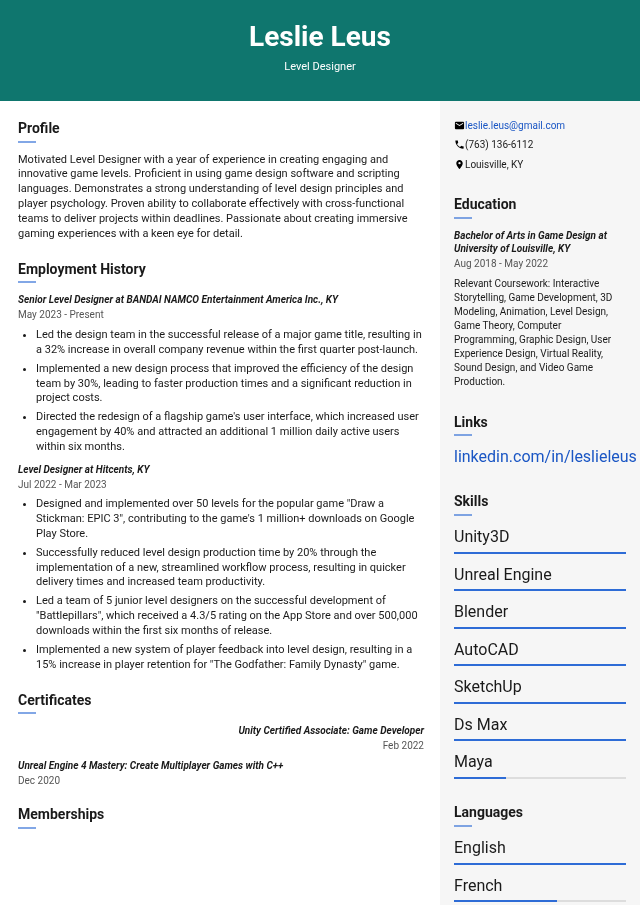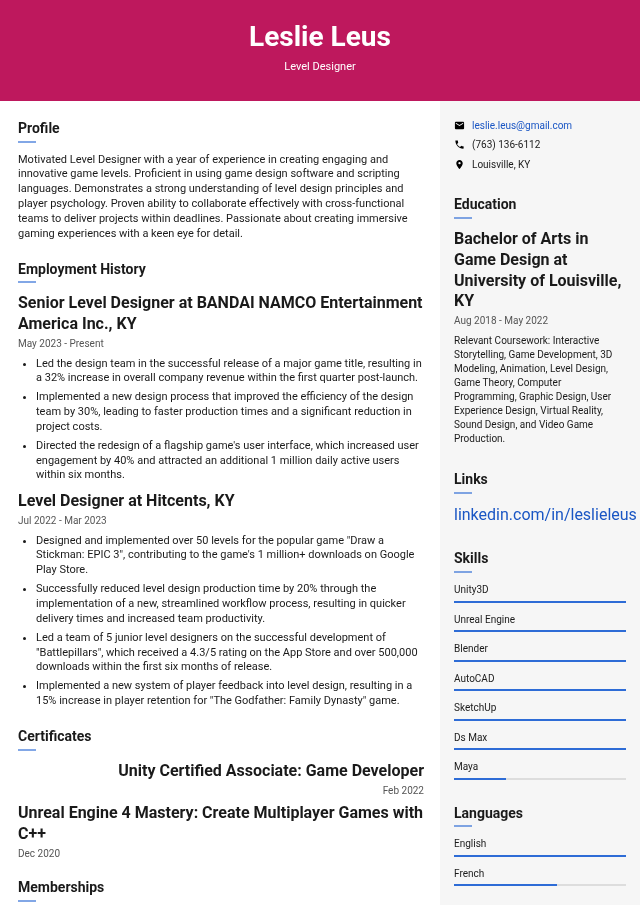--- a/index.html
+++ b/index.html
@@ -1,35 +1,35 @@
 <!DOCTYPE html>
 <html><head>
 <meta charset="utf-8">
 <style>
 * { margin: 0; padding: 0; box-sizing: border-box; }
 body { font-family: -apple-system, BlinkMacSystemFont, "Segoe UI", Roboto, Helvetica, Arial, sans-serif; width: 640px; background: #fff; color: #1a1a1a; font-size: 11px; line-height: 1.35; }
-.header { background: #be185d; color: #fff; text-align: center; padding: 18px 0 26px; }
+.header { background: #0f766e; color: #fff; text-align: center; padding: 18px 0 26px; }
 .header h1 { font-size: 28px; font-weight: 700; margin-bottom: 4px; }
 .header .subtitle { font-size: 11px; }
 .content { display: flex; }
 .main { flex: 1; padding: 18px 16px 20px 18px; }
 .side { width: 200px; background: #f6f6f6; padding: 18px 14px 20px 14px; }
 h2 { font-size: 14px; font-weight: 700; margin-bottom: 3px; }
 .rule { width: 18px; height: 2px; background: #2e6cd6; margin-bottom: 10px; opacity: .6; }
 .main p { margin-bottom: 10px; }
-.job-title, .cert-title, .edu-title { font-size: 16px; font-weight: 700; margin-bottom: 2px; line-height: 1.3; }
+.job-title, .cert-title, .edu-title { font-size: 10px; font-weight: 700; margin-bottom: 2px; line-height: 1.3; font-style: italic; }
 .date { font-size: 10px; color: #555; margin-bottom: 6px; }
 ul { padding-left: 18px; margin-bottom: 8px; }
 li { margin-bottom: 4px; }
 .section { margin-bottom: 18px; }
-.contact-row { display: flex; align-items: center; gap: 7px; margin-bottom: 6px; font-size: 10px; }
+.contact-row { display: flex; align-items: center; margin-bottom: 6px; font-size: 10px; }
 .contact-row svg { width: 11px; height: 11px; flex-shrink: 0; }
 a { color: #1a56c4; }
 .skill { margin-bottom: 10px; }
-.skill-name { font-size: 10px; margin-bottom: 4px; display: block; }
+.skill-name { font-size: 16px; margin-bottom: 4px; display: block; }
 .bar { width: 100%; height: 2px; background: #ddd; position: relative; }
 .bar-fill { height: 2px; background: #2e6cd6; position: absolute; left: 0; top: 0; }
 .side .section { margin-bottom: 24px; }
 .side-link { font-size: 16px; }
 .edu-desc { font-size: 10px; line-height: 1.4; }
 </style>
 </head>
 <body>
 
 <div class="header">

